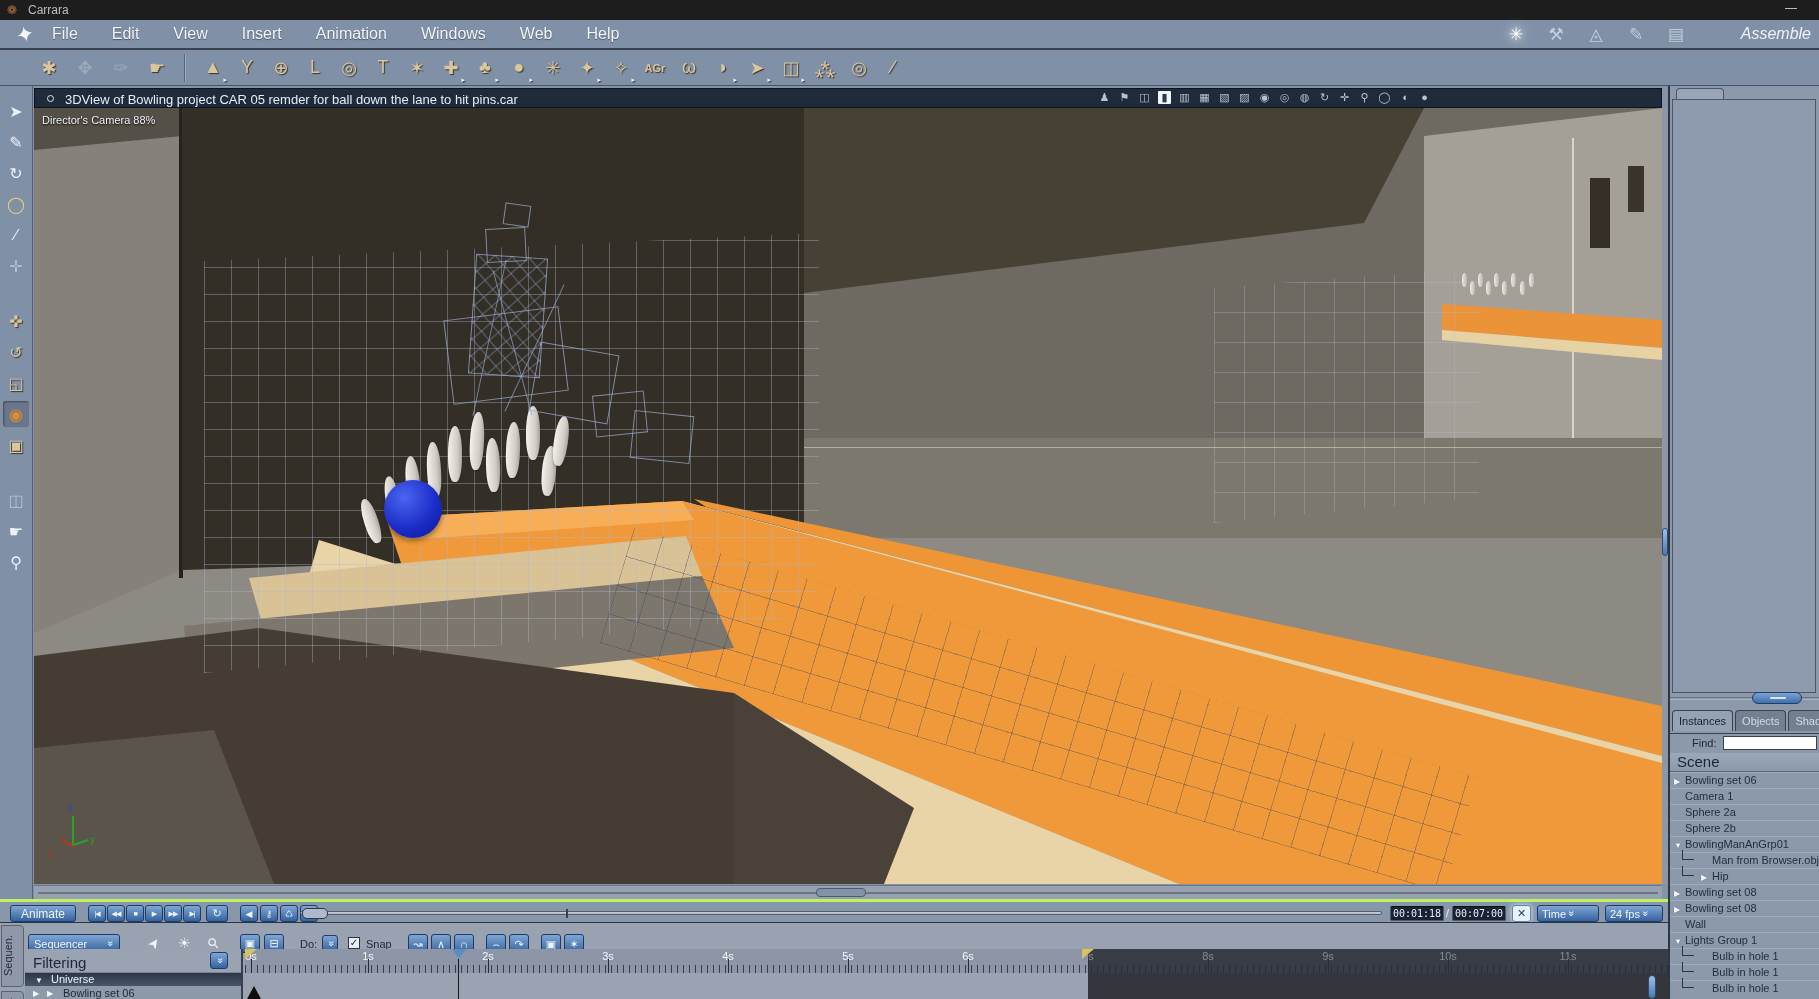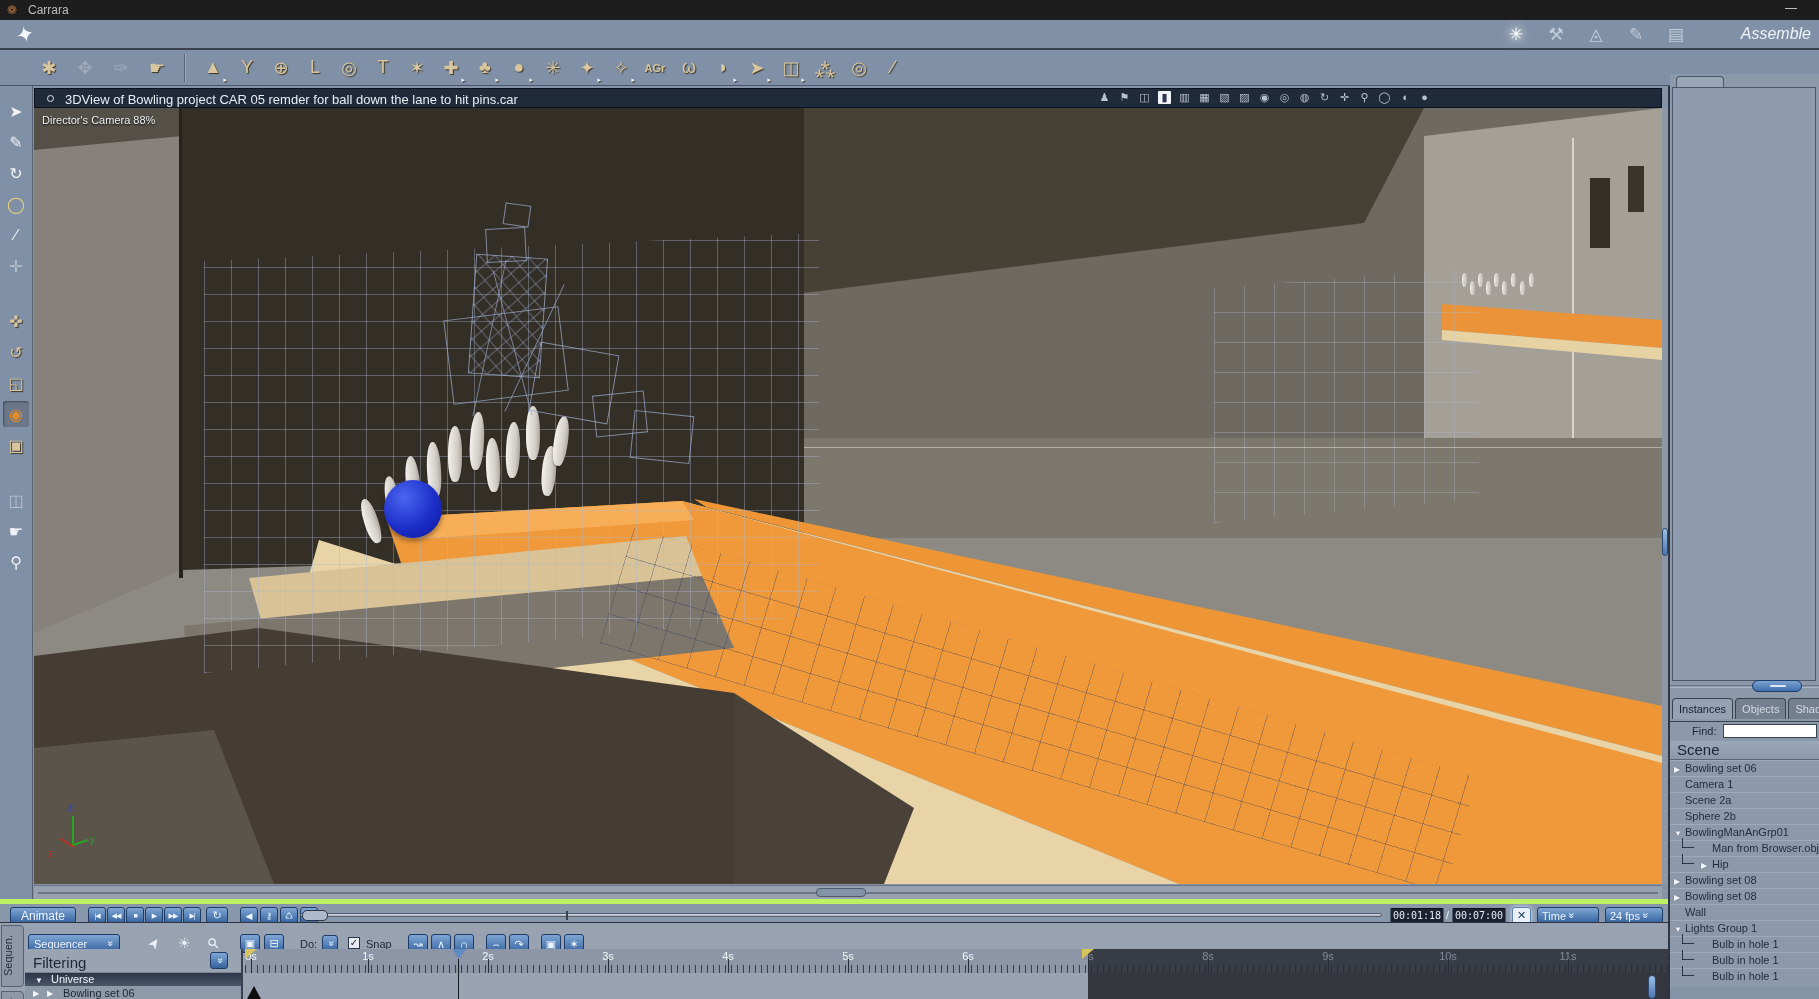--- a/index.html
+++ b/index.html
@@ -111,21 +111,21 @@
 
   
   .h-scroll { position:absolute; left:34px; top:885px; width:1628px; height:14px; background:#97a1af; border-top:1px solid #6b7585; }
   .h-scroll .groove { position:absolute; left:4px; top:6px; right:4px; height:2px; background:#6b7585; }
   .h-scroll .thumb { position:absolute; left:782px; top:2px; width:50px; height:9px; background:#8393a8; border:1px solid #4f5a6c; border-radius:4px; }
   .v-scroll { position:absolute; left:1662px; top:108px; width:6px; height:776px; background:#8d97a6; }
   .v-scroll .thumb { position:absolute; left:0; top:420px; width:6px; height:28px; background:linear-gradient(#9fc0e4,#4a77ae); border:1px solid #2c4a74; border-radius:3px; }
   .panel-divider { position:absolute; left:1668px; top:86px; width:2px; height:913px; background:#2e3542; }
 
   
-  .animatebar { position:absolute; left:0; top:899px; width:1668px; height:23px; background:#8997ab; border-top:5px solid #bef264; }
+  .animatebar { position:absolute; left:0; top:899px; width:1668px; height:23px; background:#8997ab; border-top:3px solid #bef264; }
   .btn-blue { background:linear-gradient(#7fa6d4,#35639f); border:1px solid #1d3c68; border-radius:3px; color:#eef4fb;
               display:flex; align-items:center; justify-content:center; }
   .animate-btn { position:absolute; left:10px; top:3px; width:66px; height:17px; font-size:12px; }
   .transport { position:absolute; left:88px; top:3px; display:flex; gap:1px; }
   .tbtn { width:18px; height:17px; font-size:7px; letter-spacing:-1px; }
   .loop-btn { position:absolute; left:206px; top:3px; width:22px; height:17px; font-size:11px; }
   .keys { position:absolute; left:240px; top:3px; display:flex; gap:2px; }
   .kbtn { width:18px; height:17px; font-size:9px; }
   .time-groove { position:absolute; left:300px; top:9px; width:1082px; height:4px; background:linear-gradient(#cdd4de,#aab2bf); border:1px solid #555f70; border-radius:2px; }
   .time-thumb { position:absolute; left:302px; top:6px; width:26px; height:11px; background:#aebacc; border:1px solid #2f3745; border-radius:5px; }
@@ -174,21 +174,21 @@
   .tracks { position:absolute; left:0; top:24px; width:100%; height:27px; background:#9aa3b1; }
   .tracks-dark { position:absolute; left:843px; top:24px; width:580px; height:27px; background:#33373d; }
   .mk-start { position:absolute; left:0; top:0; width:0; height:0; border-top:10px solid #d8c35c; border-right:12px solid transparent; }
   .mk-end { position:absolute; left:837px; top:0; width:0; height:0; border-top:10px solid #d8c35c; border-right:12px solid transparent; }
   .playhead { position:absolute; left:207px; top:0; width:0; height:0; border-left:7px solid transparent; border-right:7px solid transparent; border-top:10px solid #5f8cc0; }
   .playline { position:absolute; left:213px; top:10px; width:1px; height:41px; background:#14181f; }
   .keyframe { position:absolute; left:2px; top:37px; width:0; height:0; border-left:7px solid transparent; border-right:7px solid transparent; border-bottom:13px solid #0e0e0e; }
   .seq-vscroll { position:absolute; left:1403px; top:26px; width:8px; height:24px; background:linear-gradient(#9fc0e4,#4a77ae); border:1px solid #2c4a74; border-radius:4px; }
 
   
-  .right-panel { position:absolute; left:1670px; top:74px; width:149px; height:913px; background:#8c99ab; }
+  .right-panel { position:absolute; left:1670px; top:86px; width:149px; height:913px; background:#8c99ab; }
   .browser-tab { position:absolute; left:6px; top:2px; width:48px; height:12px; background:#98a6b8; border:1px solid #4c5668; border-bottom:none; border-radius:4px 4px 0 0; }
   .browser-area { position:absolute; left:2px; top:13px; width:144px; height:594px; background:#8e9bae; border:1px solid #4c5668; }
   .rsplit-a { position:absolute; left:0; top:611px; width:100%; height:1px; background:#6c7689; }
   .rsplit-b { position:absolute; left:0; top:613px; width:100%; height:1px; background:#aab4c4; }
   .rsplit-pill { position:absolute; left:82px; top:606px; width:50px; height:12px; background:linear-gradient(#7da3d0,#3f6fae); border:1px solid #1d3c68; border-radius:6px; }
   .rsplit-pill::after { content:""; position:absolute; left:17px; top:4px; width:16px; height:2px; background:#dce8f5; border-radius:1px; }
   .ptabs { position:absolute; left:2px; top:624px; width:147px; height:21px; display:flex; }
   .ptab { height:21px; font-size:11px; display:flex; align-items:center; justify-content:center; border:1px solid #39434f; border-bottom:none; border-radius:4px 4px 0 0; background:#747f90; color:#d3dae3; padding:0 6px; margin-right:2px; white-space:nowrap; }
   .ptab.active { background:#94a2b4; color:#16222f; }
   .find-row { position:absolute; left:0; top:647px; width:100%; height:18px; border-top:1px solid #39434f; background:#8c99ab; }
@@ -206,20 +206,30 @@
 <div class="app">
 
   <div class="titlebar">
     <span class="wicon">❁</span>
     <span class="wtitle">Carrara</span>
     <span class="wmin">—</span>
   </div>
 
   <div class="menubar">
     <span class="logo">✦</span>
+    <div class="menu-items" id="menu-items">
+        <div class="menu-item">File</div>
+        <div class="menu-item">Edit</div>
+        <div class="menu-item">View</div>
+        <div class="menu-item">Insert</div>
+        <div class="menu-item">Animation</div>
+        <div class="menu-item">Windows</div>
+        <div class="menu-item">Web</div>
+        <div class="menu-item">Help</div>
+      </div>
     <div class="rooms" id="rooms">
         <div class="room-icon active">✳</div>
         <div class="room-icon">⚒</div>
         <div class="room-icon">◬</div>
         <div class="room-icon">✎</div>
         <div class="room-icon">▤</div>
       </div>
     <span class="room-label">Assemble</span>
   </div>
 
@@ -518,21 +528,21 @@
         <div class="ptab">Shaders</div>
       </div>
     <div class="find-row">
       <span class="lbl">Find:</span>
       <input class="find-input" value="" style="">
     </div>
     <div class="scene-header">Scene</div>
     <div class="tree" id="scene-tree">
         <div class="trow"><span class="arr">▶</span><span>Bowling set 06</span></div>
         <div class="trow"><span class="arr"></span><span>Camera 1</span></div>
-        <div class="trow"><span class="arr"></span><span>Scene 2a</span></div>
+        <div class="trow"><span class="arr"></span><span>Sphere 2a</span></div>
         <div class="trow"><span class="arr"></span><span>Sphere 2b</span></div>
         <div class="trow"><span class="arr">▼</span><span>BowlingManAnGrp01</span></div>
         <div class="trow"><span class="conn"></span><span class="arr"></span><span>Man from Browser.obj</span></div>
         <div class="trow"><span class="conn"></span><span class="arr">▶</span><span>Hip</span></div>
         <div class="trow"><span class="arr">▶</span><span>Bowling set 08</span></div>
         <div class="trow"><span class="arr">▶</span><span>Bowling set 08</span></div>
         <div class="trow"><span class="arr"></span><span>Wall</span></div>
         <div class="trow"><span class="arr">▼</span><span>Lights Group 1</span></div>
         <div class="trow"><span class="conn"></span><span class="arr"></span><span>Bulb in hole 1</span></div>
         <div class="trow"><span class="conn"></span><span class="arr"></span><span>Bulb in hole 1</span></div>

